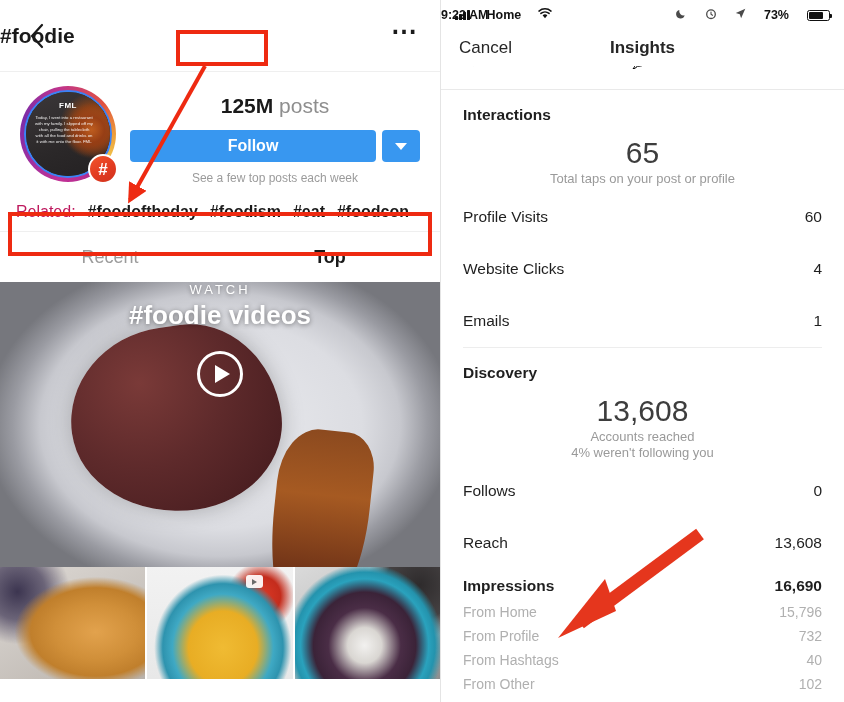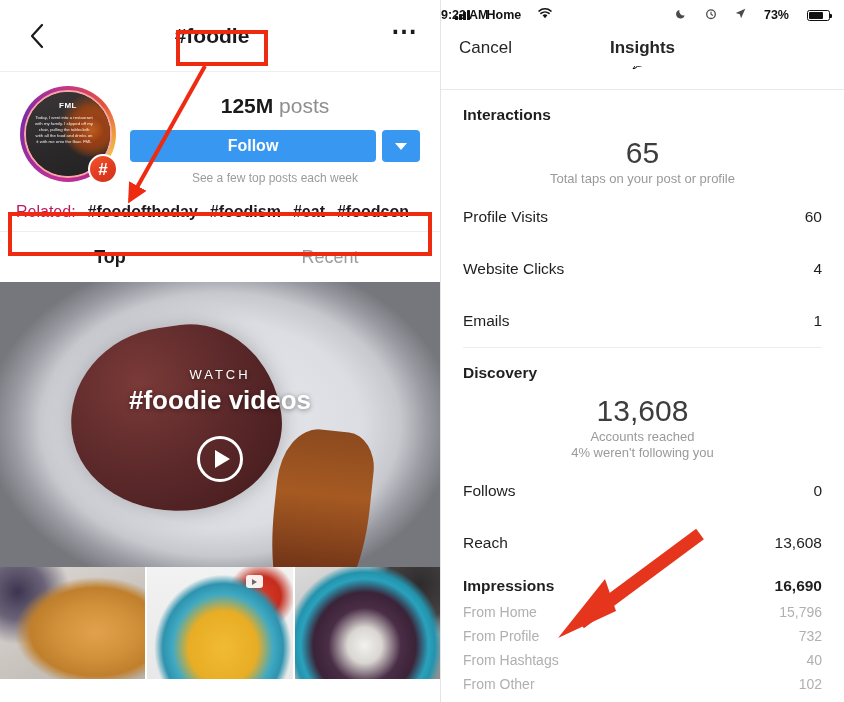--- a/index.html
+++ b/index.html
@@ -26,21 +26,21 @@
     background: #fff;
     position: relative;
   }
   .nav-back {
     width: 30px; height: 30px;
     display: flex; align-items: center; justify-content: center;
     color: #1a1a1a;
   }
   .nav-title {
     position: absolute; left: 0; right: 16px;
-    text-align: center;
+    text-align: left;
     font-size: 21px; font-weight: bold; color: #1a1a1a;
     pointer-events: none;
   }
   .nav-more {
     margin-left: auto;
     font-size: 26px; line-height: 10px; letter-spacing: 1px;
     color: #1a1a1a; font-weight: bold;
     padding-bottom: 10px;
   }
 
@@ -56,21 +56,21 @@
       #b02a8f 0deg, #c23196 40deg, #9b2fa0 90deg,
       #7b2ca8 140deg, #c0348c 200deg, #e0533f 260deg,
       #ee9d3a 300deg, #f0c24b 330deg, #b02a8f 360deg);
     padding: 3px;
   }
   .avatar-inner {
     position: absolute; inset: 4px;
     border-radius: 50%;
     overflow: hidden;
     background: #2e2c2d;
-    border: 2px solid #fca5a5;
+    border: 2px solid #3b82f6;
   }
   .avatar-photo {
     position: absolute; inset: 0;
     background:
       radial-gradient(circle at 78% 45%, rgba(190,92,30,0.95) 0%, rgba(150,60,20,0.9) 16%, rgba(0,0,0,0) 34%),
       radial-gradient(circle at 80% 40%, #c9712c 0%, #8c4418 22%, rgba(46,44,45,0) 40%),
       linear-gradient(160deg, #3b3739 0%, #2b2829 60%, #242122 100%);
   }
   .avatar-fml {
     position: absolute; top: 9px; left: 0; right: 0;
@@ -155,21 +155,21 @@
   .hero-drip {
     position: absolute; left: 62%; top: 52%;
     width: 95px; height: 185px;
     background: linear-gradient(180deg, #8c4a1f 0%, #a65a22 35%, #6d3117 80%, #4a2111 100%);
     border-radius: 40% 30% 45% 30% / 30% 20% 60% 55%;
     transform: rotate(6deg);
   }
   .hero-overlay {
     position: absolute; inset: 0;
     display: flex; flex-direction: column;
-    align-items: center; justify-content: center;
+    align-items: center; justify-content: flex-start;
     gap: 0;
     border-radius: 20px;
   }
   .watch-label {
     color: #fff; font-size: 13px; letter-spacing: 3px;
     font-weight: normal; text-shadow: 0 1px 4px rgba(0,0,0,.45);
   }
   .watch-title {
     color: #fff; font-size: 26px; font-weight: bold;
     margin-top: 3px; text-shadow: 0 1px 5px rgba(0,0,0,.45);
@@ -362,22 +362,22 @@
 
     <div class="related-bar">
       <span class="related-label">Related:</span>
       <span class="related-tag">#foodoftheday</span>
       <span class="related-tag">#foodism</span>
       <span class="related-tag">#eat</span>
       <span class="related-tag">#foodcon</span>
     </div>
 
     <div class="tabs-row">
+      <div class="tab inactive">Recent</div>
       <div class="tab active">Top</div>
-      <div class="tab inactive">Recent</div>
     </div>
 
     <div class="hero">
       <div class="hero-food"></div>
       <div class="hero-drip"></div>
       <div class="hero-overlay">
         <div class="watch-label">WATCH</div>
         <div class="watch-title">#foodie videos</div>
         <div class="play-circle">
           <span class="play-tri"></span>

